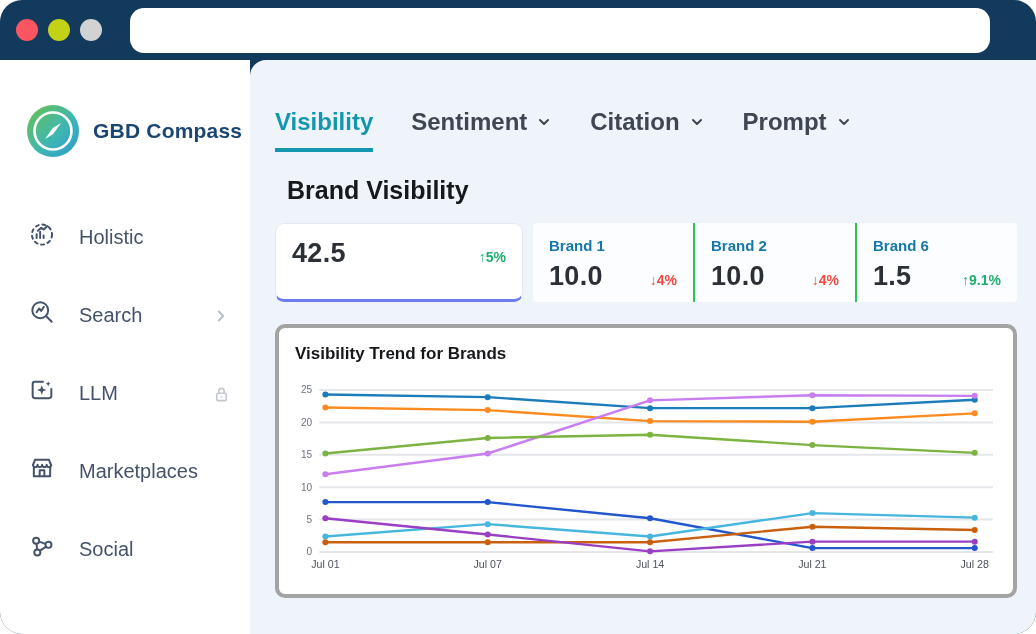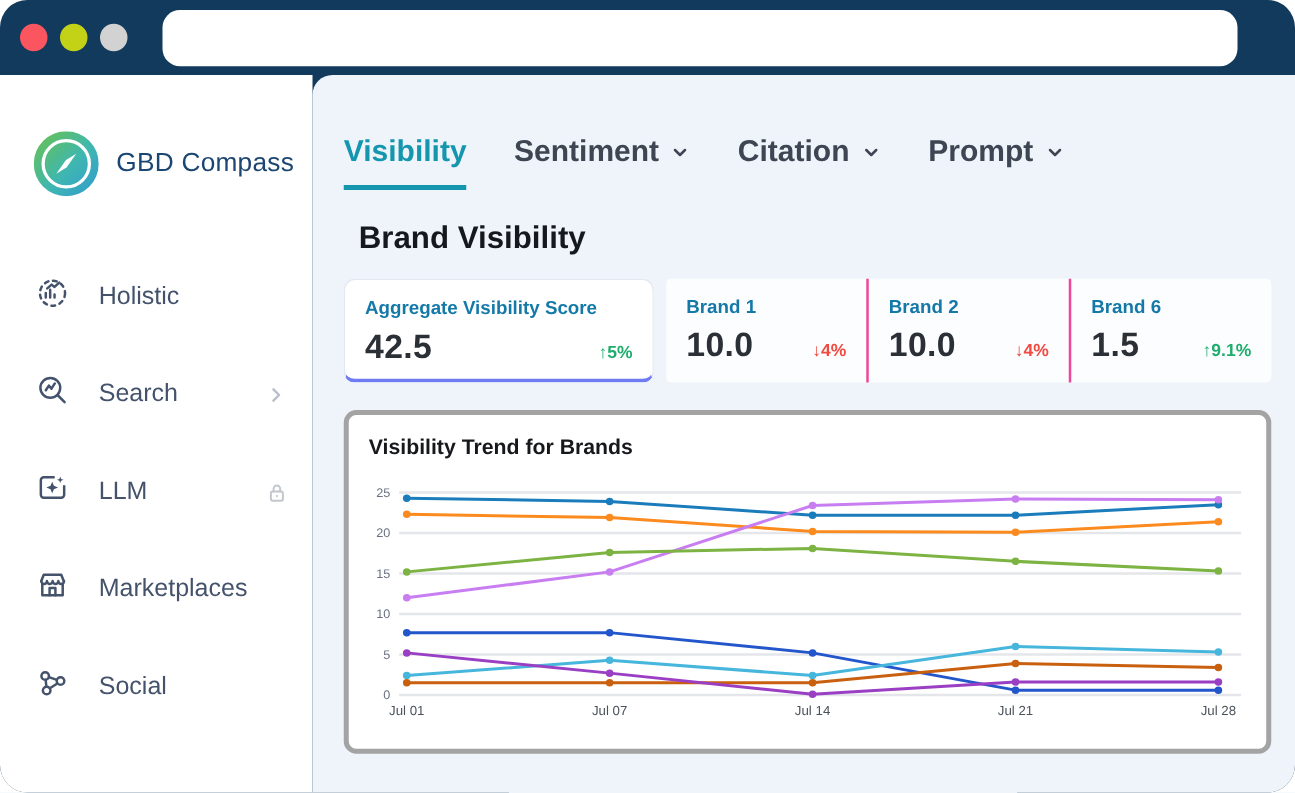--- a/index.html
+++ b/index.html
@@ -13,21 +13,21 @@
   .light.red { background:#fb5660; }
   .light.lime { background:#c3d117; }
   .light.gray { background:#d2d2d2; }
   .urlbar { flex:1; height:45px; max-width:860px; background:#ffffff; border-radius:14px; }
 
   
   .content { display:flex; height:574px; }
   .sidebar { width:250px; background:#ffffff; padding:45px 0 0 27px; flex-shrink:0; }
   .logo-row { display:flex; align-items:center; gap:14px; height:52px; margin-bottom:14px; }
   .logo-badge { width:52px; height:52px; flex-shrink:0; }
-  .logo-text { font-size:21px; font-weight:400; color:#1c4672; letter-spacing:.2px; }
+  .logo-text { font-size:21px; font-weight:700; color:#1c4672; letter-spacing:.2px; }
   .nav { margin-top:10px; }
   .nav-item { display:flex; align-items:flex-end; height:78px; cursor:pointer; padding-right:18px; }
   .nav-icon { width:30px; height:30px; margin-right:22px; flex-shrink:0; display:flex; align-items:center; justify-content:center; }
   .nav-label { font-size:20px; color:#44536b; flex:1; }
   .nav-accessory { width:22px; height:22px; display:flex; align-items:center; justify-content:center; }
 
   .main { flex:1; background:#eff4fa; border-top-left-radius:16px; padding:0 19px 0 25px; overflow:hidden; }
 
   
   .tabs { display:flex; gap:38px; padding-top:48px; }
@@ -35,21 +35,21 @@
   .tab.active { color:#1497ae; border-bottom-color:#1497ae; }
   .tab .chev { display:flex; }
 
   h1.page-title { font-size:25px; font-weight:700; color:#15181d; margin:24px 12px 18px; }
 
   
   .stats-row { display:flex; gap:10px; align-items:stretch; }
   .card-aggregate { width:248px; background:#ffffff; border:1px solid #e4e8f0; border-bottom:3px solid #6e7bf2; border-radius:9px; padding:14px 16px 10px; cursor:pointer; }
   .brand-strip { flex:1; display:flex; background:#fcfdfe; border-radius:4px; }
   .brand-cell { flex:1; padding:14px 16px 10px; cursor:pointer; }
-  .brand-cell + .brand-cell { border-left:2px solid #ec4899; }
+  .brand-cell + .brand-cell { border-left:2px solid #22c55e; }
   .stat-label { font-size:15px; font-weight:700; color:#1579a8; margin-bottom:7px; }
   .stat-value-row { display:flex; align-items:baseline; justify-content:space-between;gap:42px; }
   .stat-value { font-size:27px; font-weight:700; color:#2b2f36; letter-spacing:.3px; }
   .stat-delta { font-size:14px; font-weight:700; }
   .stat-delta.up { color:#1fad6e; }
   .stat-delta.down { color:#f04a41; }
 
   
   .chart-card { margin-top:22px; background:#ffffff; border:4px solid #a3a3a3; border-radius:10px; padding:16px 16px 10px; }
   .chart-title { font-size:17px; font-weight:600; color:#16181c; }
@@ -188,21 +188,20 @@
                 <path d="M6 9l6 6 6-6"></path>
               </svg>
           </span>
         </div>
       </nav>
 
       <h1 class="page-title">Brand Visibility</h1>
 
       <section class="stats-row">
         <div class="card-aggregate">
-          <div class="stat-label">Aggregate Visibility Score</div>
           <div class="stat-value-row">
             <span class="stat-value">42.5</span>
             <span class="stat-delta up">↑5%</span>
           </div>
         </div>
         <div class="brand-strip">
           <div class="brand-cell">
             <div class="stat-label">Brand 1</div>
             <div class="stat-value-row">
               <span class="stat-value">10.0</span>

